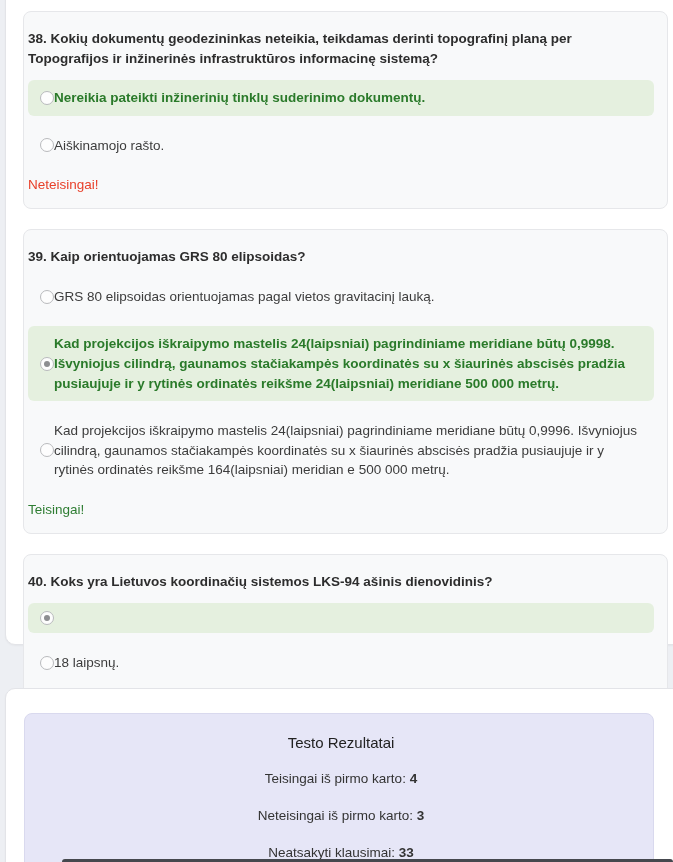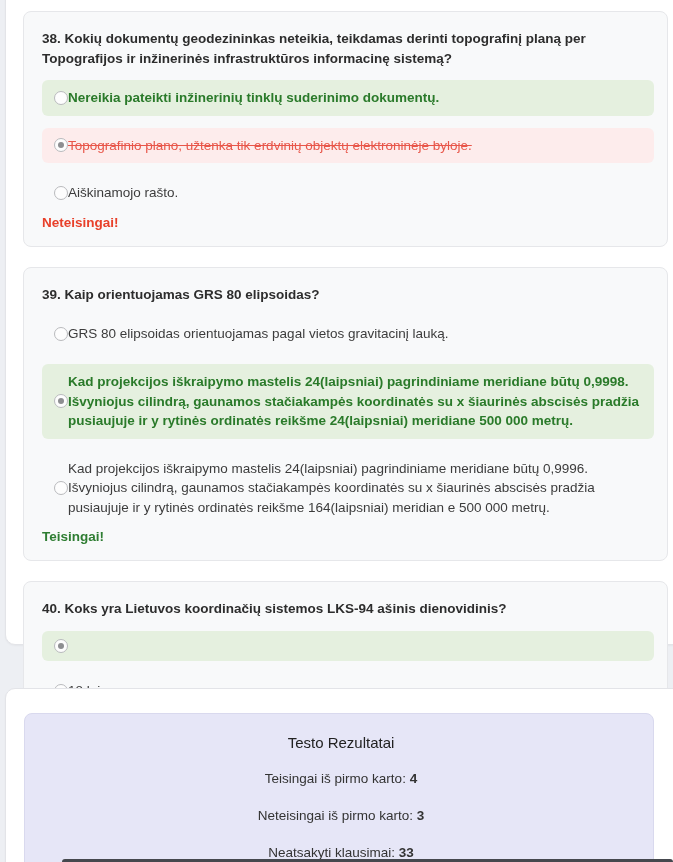--- a/index.html
+++ b/index.html
@@ -23,21 +23,21 @@
   }
   #outer-questions { top: -14px; height: 659px; padding-top: 24px; }
   #outer-results   { top: 688px; height: 200px; padding-top: 24px; }
 
   .question-card {
     width: 645px;
     margin: 0 0 20px 17px;
     background: #f8f9fa;
     border: 1px solid #e6e7ea;
     border-radius: 8px;
-    padding: 17px 13px 16px 18px;
+    padding: 17px 13px 16px 4px;
   }
   .question-title {
     font-weight: bold;
     color: #2d2d2d;
     line-height: 1.45;
   }
   .option-row {
     display: flex;
     align-items: center;
     margin-top: 12px;
@@ -69,22 +69,22 @@
   .radio.selected::after {
     content: "";
     position: absolute;
     left: 3px; top: 3px;
     width: 6px; height: 6px;
     border-radius: 50%;
     background: #8d8e91;
   }
   .option-text { flex: 1 1 auto; }
   .status {
-    margin-top: 4px;
-    font-weight: bold;
+    margin-top: 14px;
+    font-weight: normal;
   }
   .status.incorrect { color: #e8402a; }
   .status.correct   { color: #2e7d32; }
 
   .results-box {
     margin: 0 28px 0 18px;
     background: #e6e6f7;
     border: 1px solid #d9d9ee;
     border-radius: 8px;
     padding: 20px 13px 18px 17px;
@@ -133,24 +133,20 @@
 <div class="partial-top-right"></div>
 
 <div id="outer-questions" class="outer-card">
 
   <div class="question-card">
     <div class="question-title">38. Kokių dokumentų geodezininkas neteikia, teikdamas derinti topografinį planą per Topografijos ir inžinerinės infrastruktūros informacinę sistemą?</div>
     <div class="option-row correct">
       <span class="radio unselected"></span>
       <span class="option-text">Nereikia pateikti inžinerinių tinklų suderinimo dokumentų.</span>
     </div>
-    <div class="option-row wrong">
-      <span class="radio selected"></span>
-      <span class="option-text">Topografinio plano, užtenka tik erdvinių objektų elektroninėje byloje.</span>
-    </div>
     <div class="option-row plain">
       <span class="radio unselected"></span>
       <span class="option-text">Aiškinamojo rašto.</span>
     </div>
     <div class="status incorrect">Neteisingai!</div>
   </div>
 
   <div class="question-card">
     <div class="question-title">39. Kaip orientuojamas GRS 80 elipsoidas?</div>
     <div class="option-row plain">

